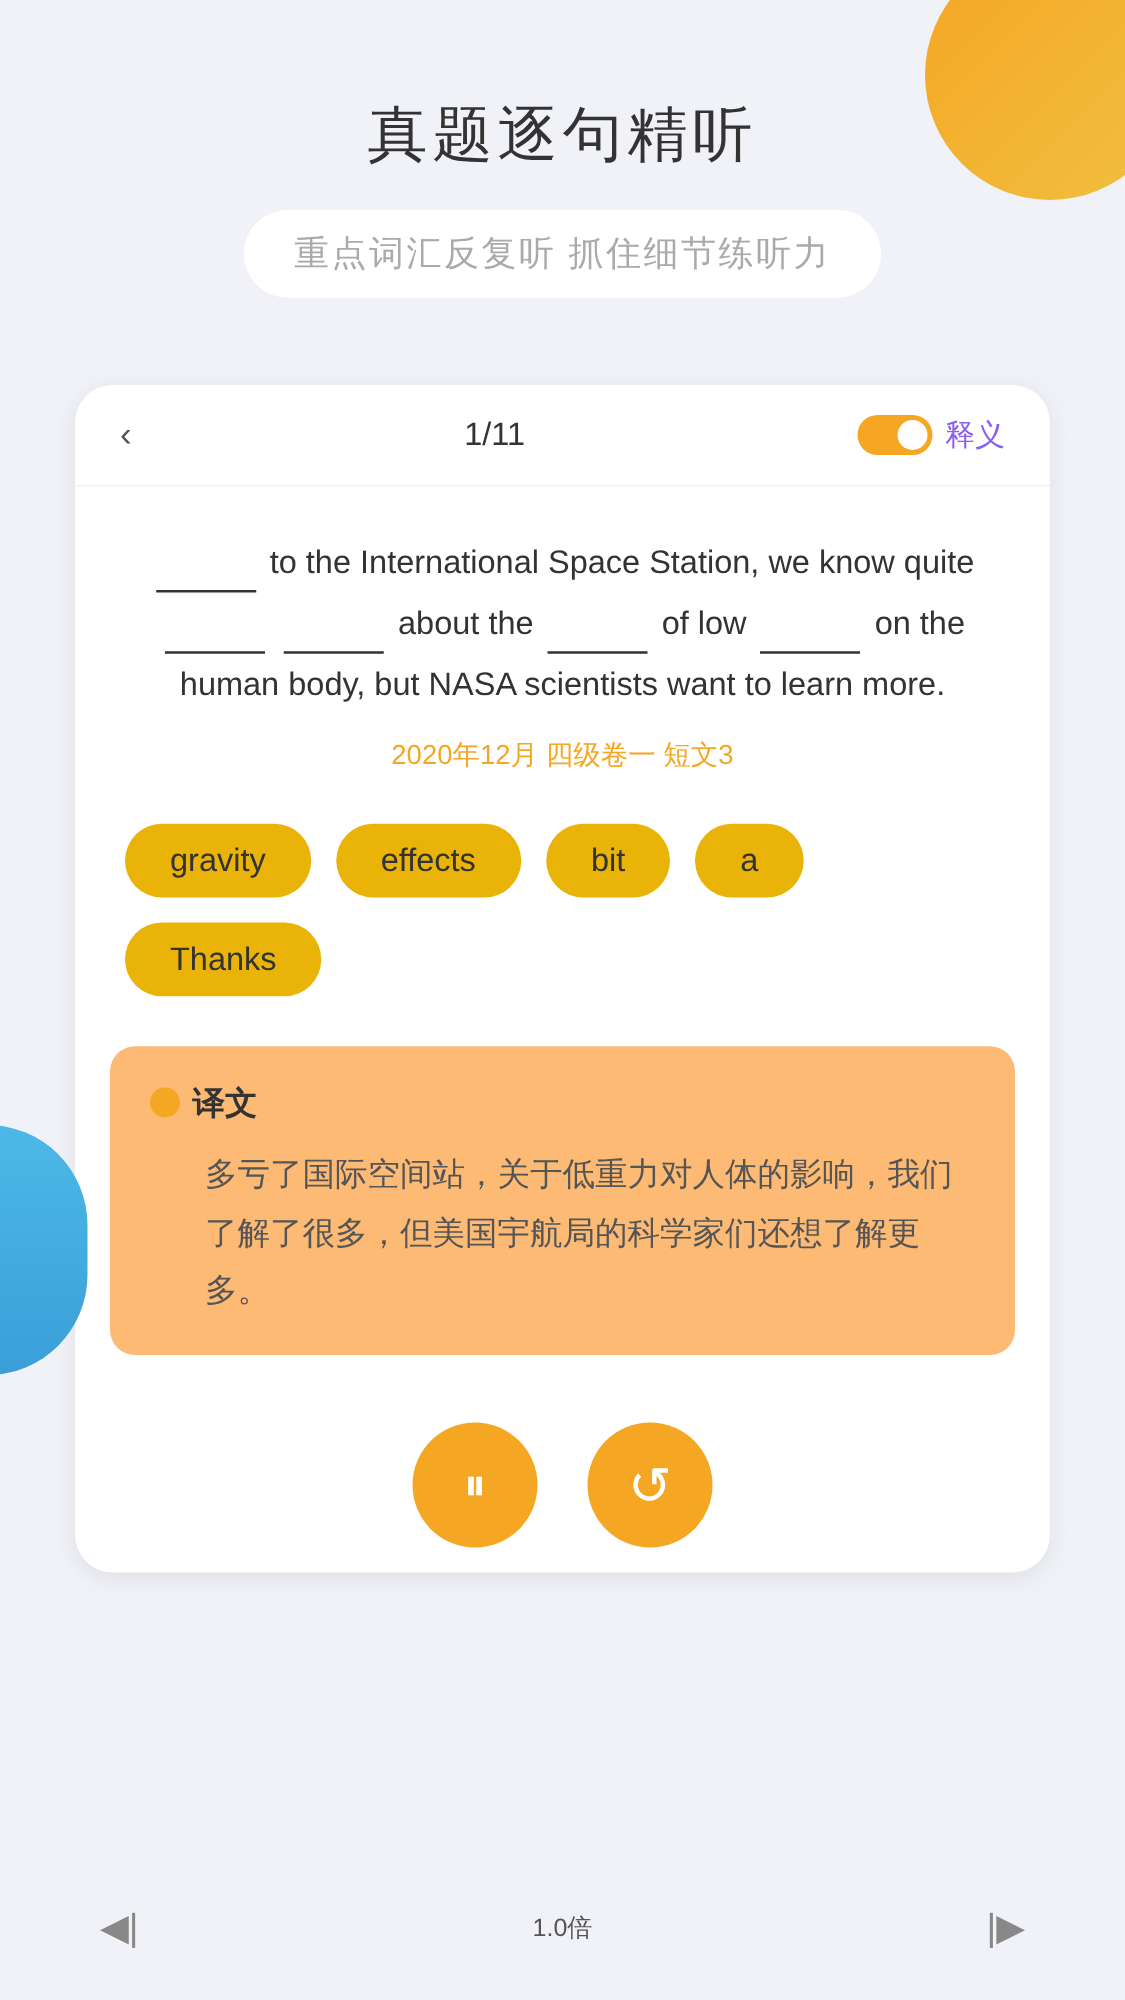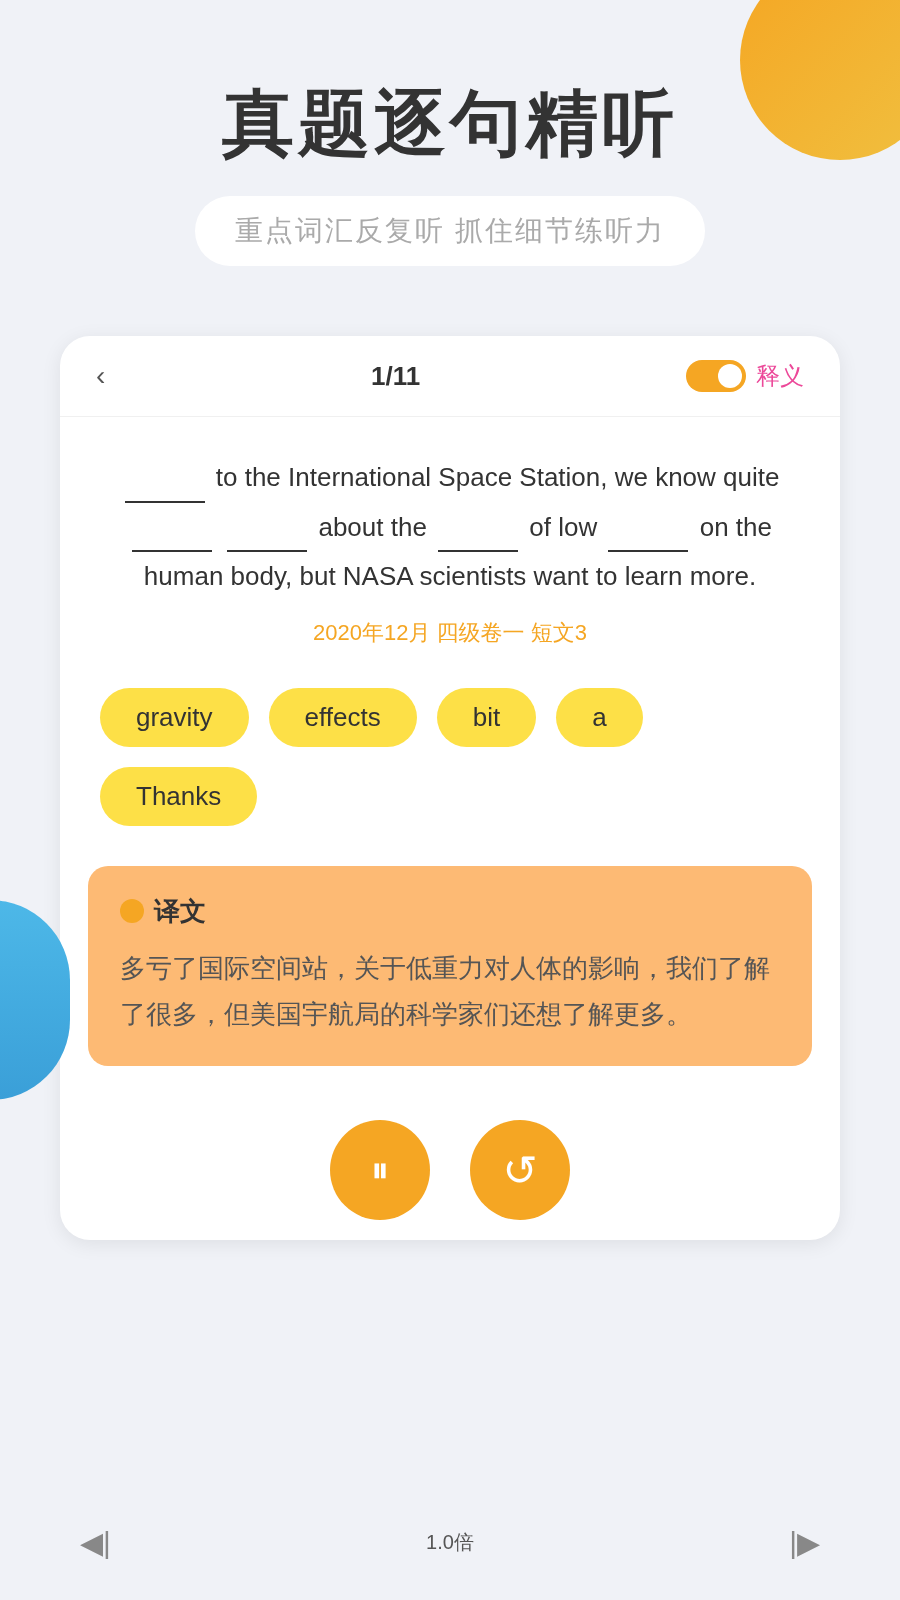--- a/index.html
+++ b/index.html
@@ -34,22 +34,22 @@
       border-radius: 0 80px 80px 0;
     }
 
     
     .header {
       padding: 80px 60px 20px 60px;
       text-align: center;
     }
 
     .main-title {
-      font-size: 72px;
-      font-weight: 700;
+      font-size: 48px;
+      font-weight: 400;
       color: #333;
       letter-spacing: 4px;
       line-height: 1.2;
     }
 
     .subtitle-box {
       margin: 30px auto 0 auto;
       background: white;
       border-radius: 50px;
       padding: 16px 40px;
@@ -83,21 +83,21 @@
 
     .nav-back {
       font-size: 28px;
       color: #555;
       cursor: pointer;
     }
 
     .nav-progress {
       font-size: 26px;
       color: #333;
-      font-weight: 700;
+      font-weight: 400;
     }
 
     .nav-right {
       display: flex;
       align-items: center;
       gap: 10px;
     }
 
     
     .toggle-switch {
@@ -114,21 +114,21 @@
       right: 4px;
       top: 4px;
       width: 24px;
       height: 24px;
       background: white;
       border-radius: 50%;
     }
 
     .nav-label {
       font-size: 24px;
-      color: #ec4899;
+      color: #8b5cf6;
     }
 
     
     .text-area {
       padding: 36px 40px 20px 40px;
       text-align: center;
     }
 
     .sentence-text {
       font-size: 26px;
@@ -152,21 +152,21 @@
 
     
     .word-chips {
       padding: 20px 40px 20px 40px;
       display: flex;
       flex-wrap: wrap;
       gap: 20px;
     }
 
     .chip {
-      background: #fde047;
+      background: #eab308;
       border-radius: 30px;
       padding: 14px 36px;
       font-size: 26px;
       color: #333;
       cursor: pointer;
     }
 
     
     .translation-box {
       margin: 20px 28px 24px 28px;
@@ -192,20 +192,21 @@
     .translation-title {
       font-size: 26px;
       color: #333;
       font-weight: 600;
     }
 
     .translation-text {
       font-size: 26px;
       color: #555;
       line-height: 1.8;
+      margin-left: 44px;
     }
 
     
     .playback-controls {
       display: flex;
       justify-content: center;
       gap: 40px;
       padding: 30px 0 20px 0;
     }
 

